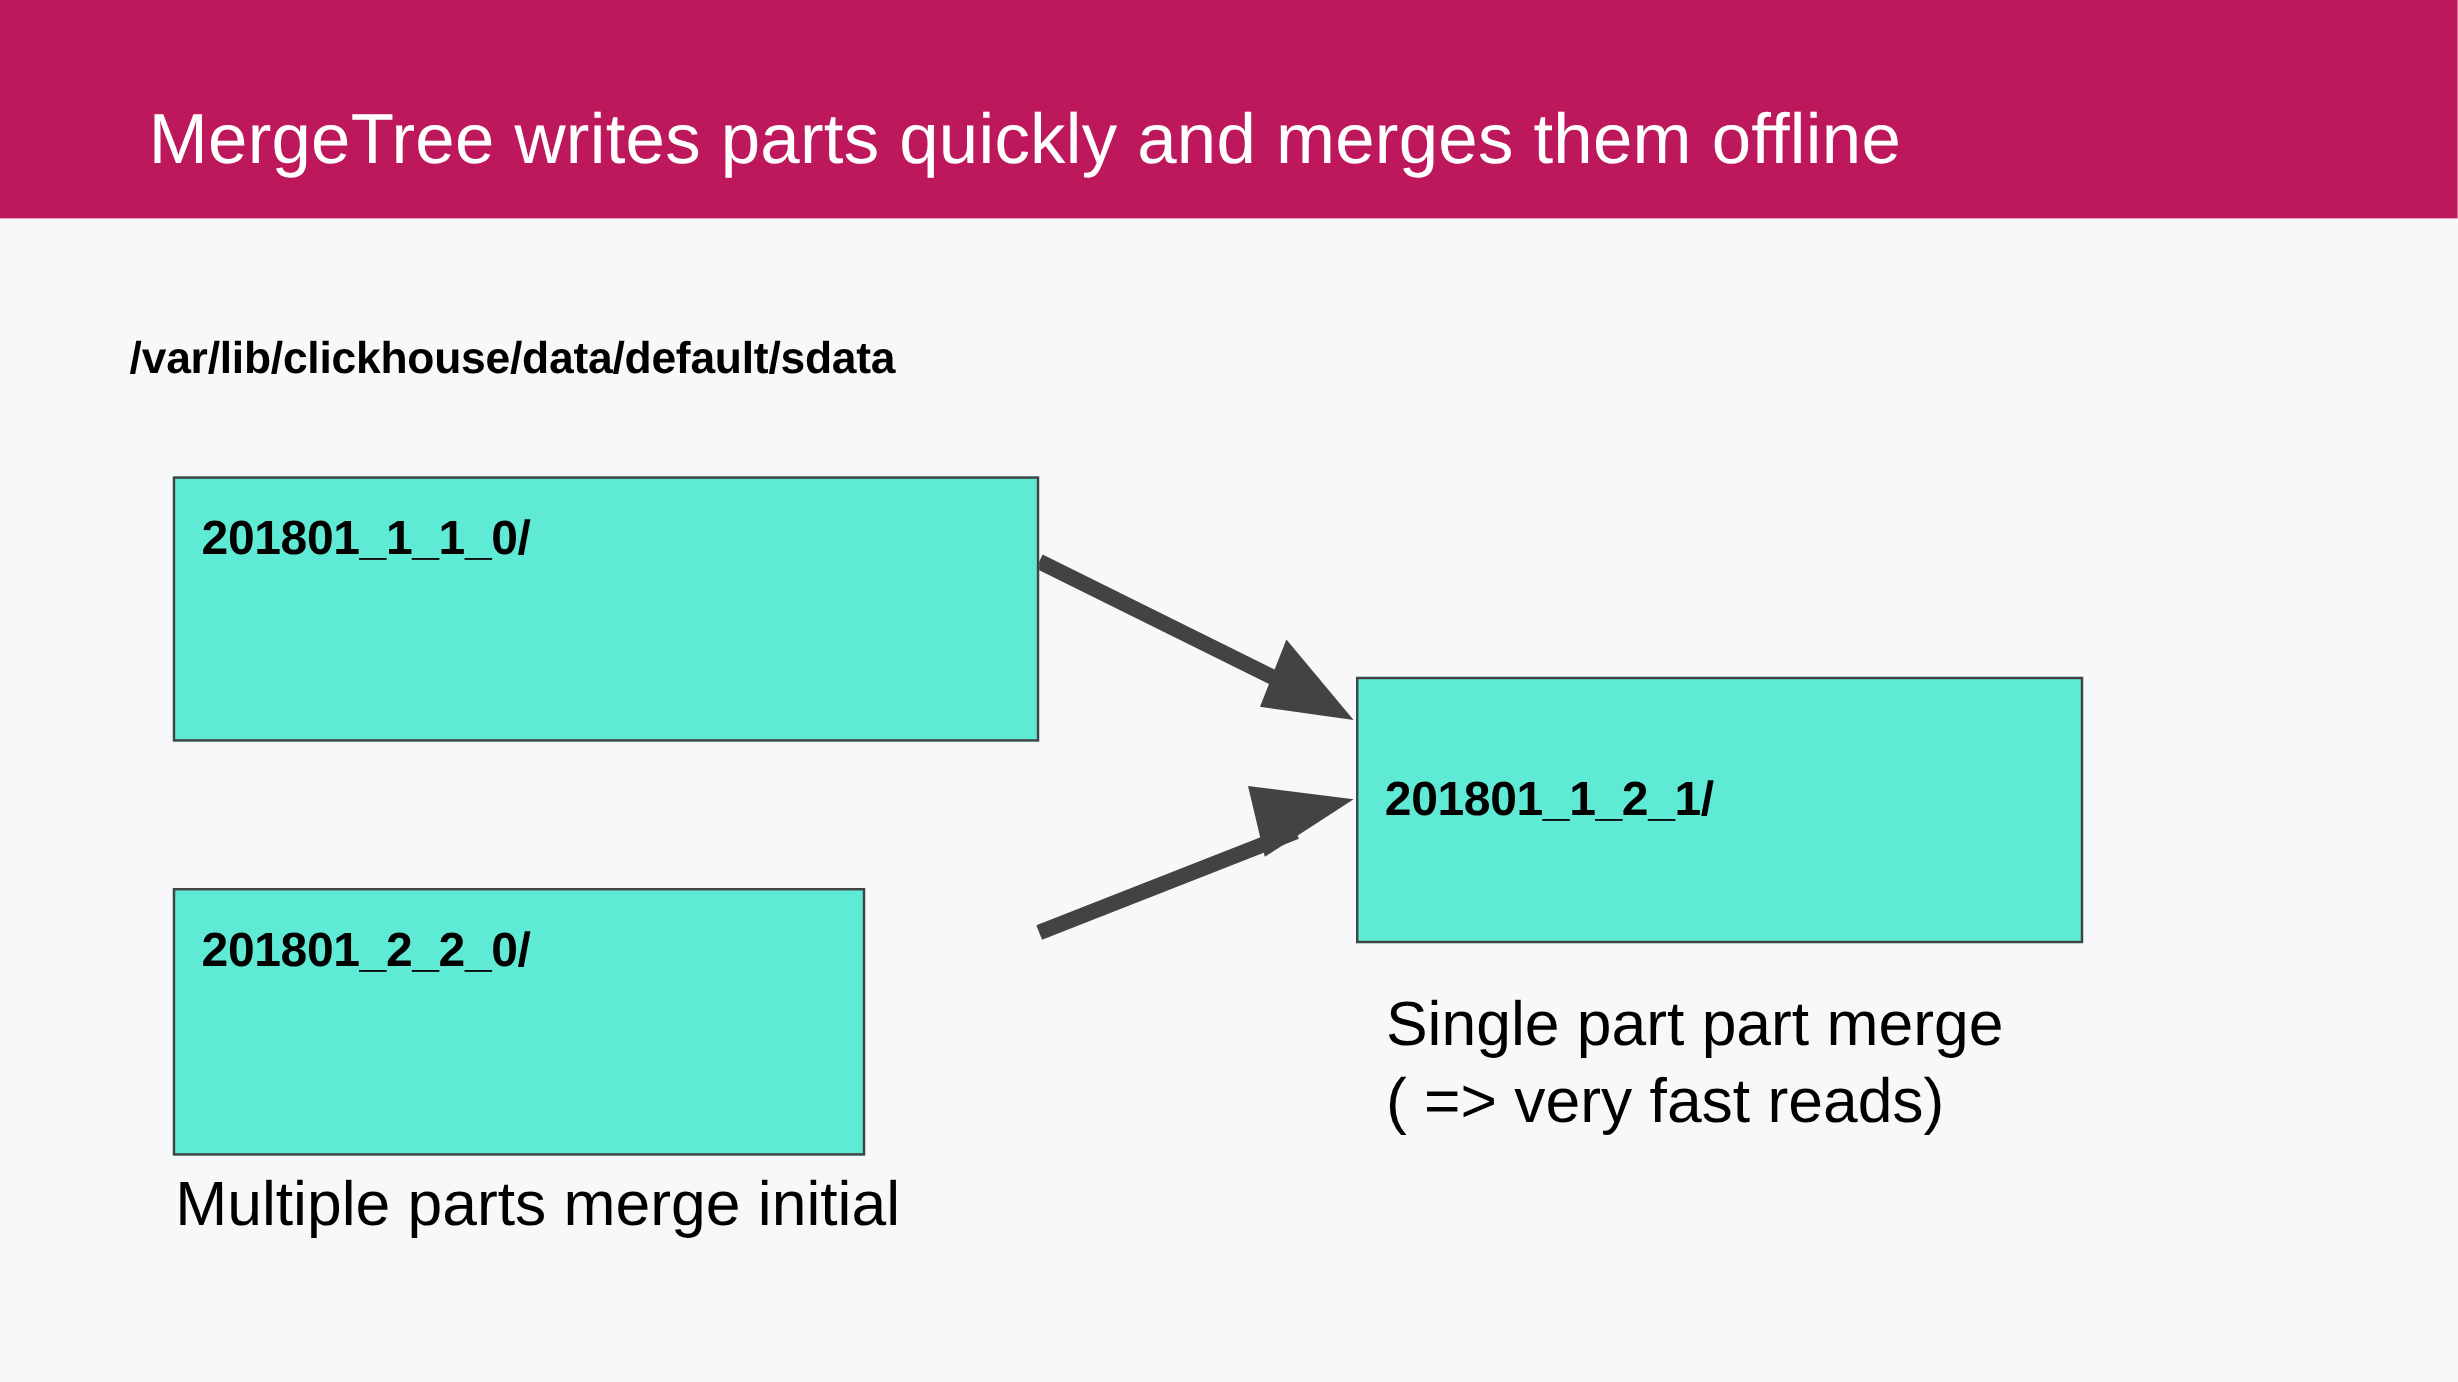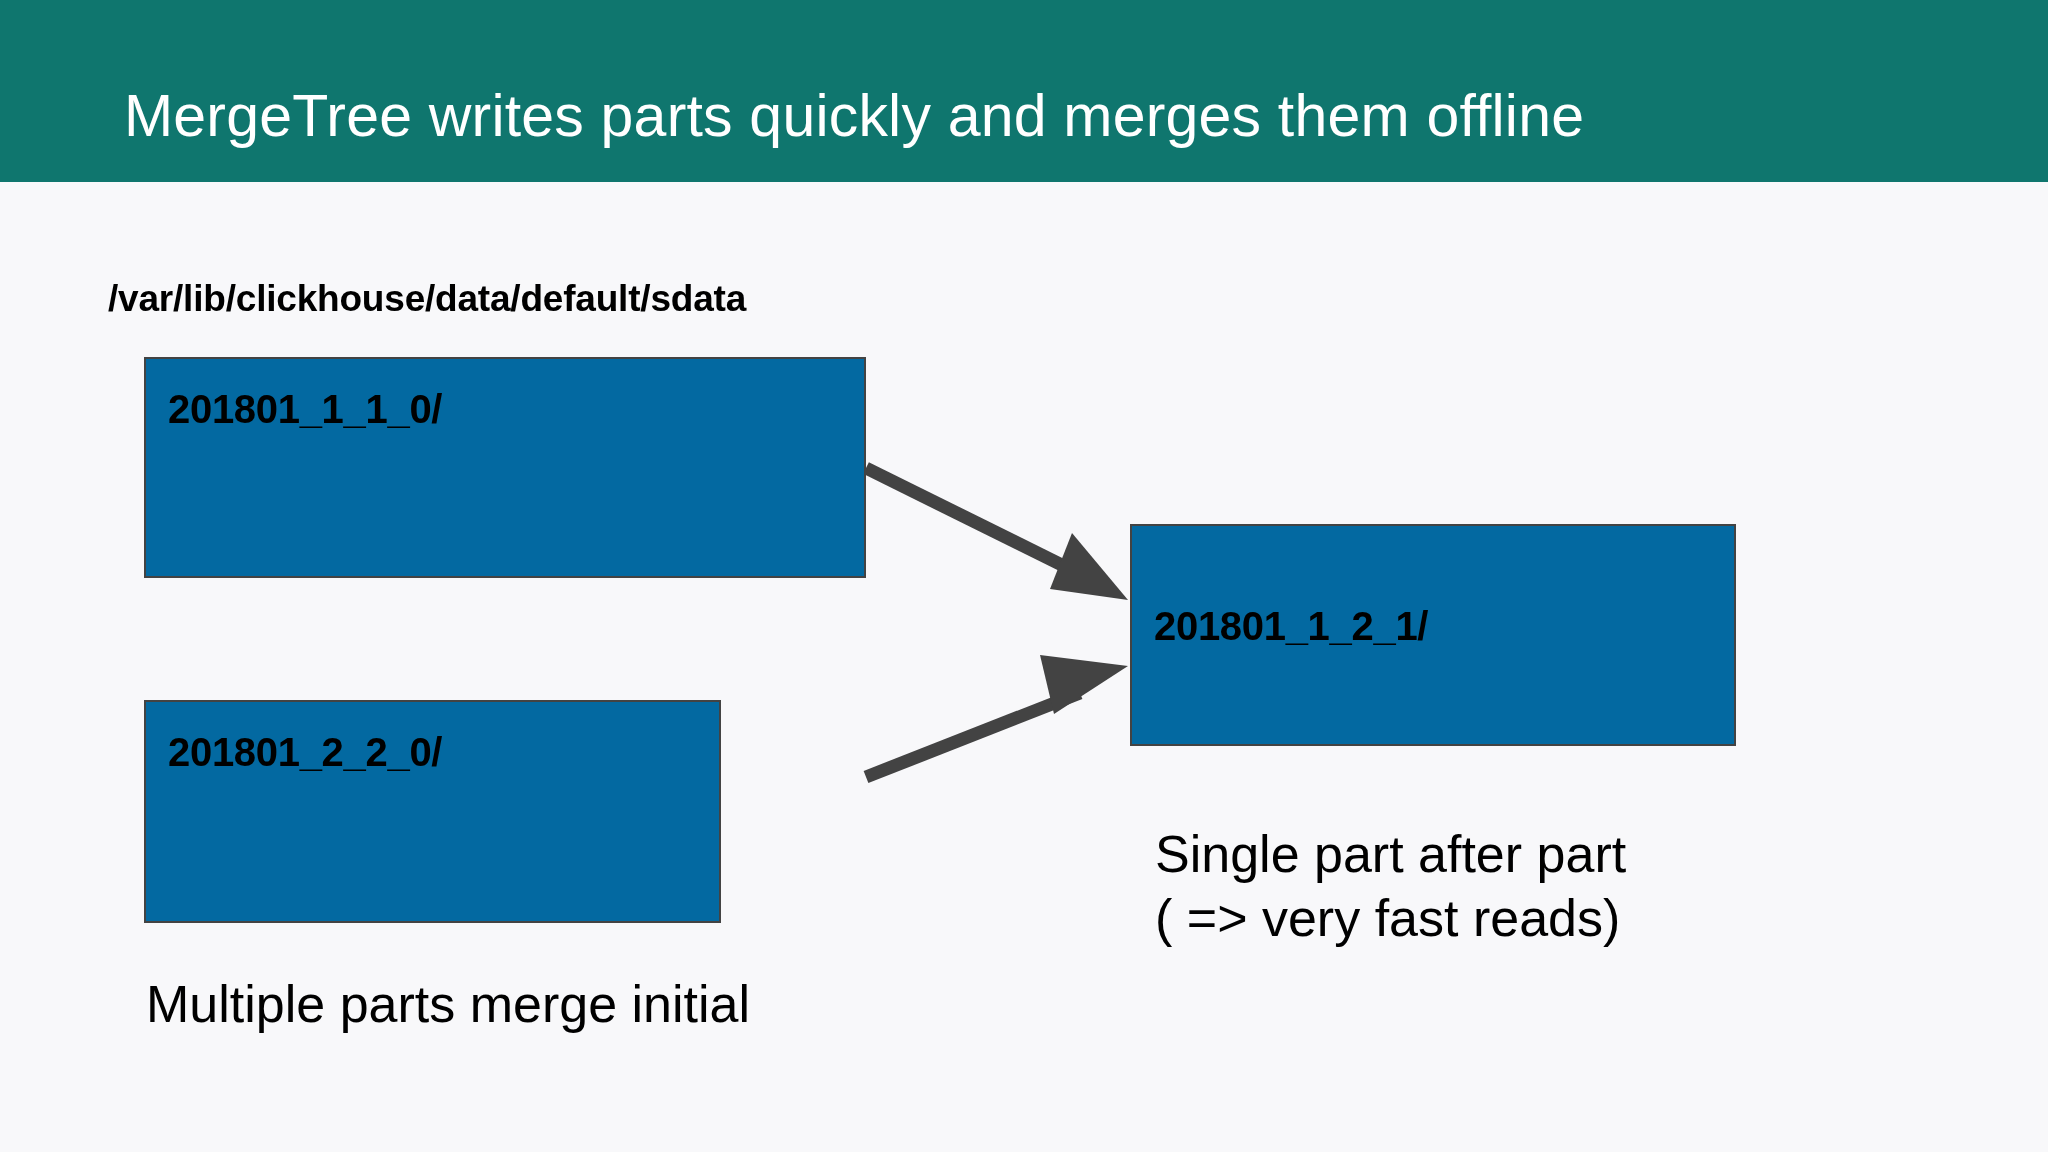--- a/index.html
+++ b/index.html
@@ -25,21 +25,21 @@
     background: #f8f8fa;
   }
 
   
   #header-bar {
     position: absolute;
     left: 0;
     top: 0;
     width: 2048px;
     height: 182px;
-    background: #0f766e;
+    background: #be185d;
   }
   #header-title {
     position: absolute;
     left: 124px;
     top: 82px;
     width: 1820px;
     color: #ffffff;
     font-size: 59px;
     font-weight: 400;
     line-height: 68px;
@@ -57,22 +57,23 @@
     color: #000000;
     letter-spacing: -0.2px;
     white-space: nowrap;
     margin-top: 40px;
   }
 
   
   .part-box {
     position: absolute;
     box-sizing: border-box;
-    background: #0369a1;
+    background: #5eead4;
     border: 2px solid #434343;
+    margin-top: 40px;
   }
   .part-box-label {
     position: absolute;
     font-size: 40px;
     font-weight: bold;
     color: #000000;
     letter-spacing: -0.3px;
     white-space: nowrap;
   }
 
@@ -173,17 +174,17 @@
 
   <div class="part-box" id="part-box-merged">
     <div class="part-box-label">201801_1_2_1/</div>
   </div>
 
   <div class="caption" id="caption-left">
     <div>Multiple parts merge initial</div>
   </div>
 
   <div class="caption" id="caption-right">
-    <div>Single part after part</div>
+    <div>Single part part merge</div>
     <div>( =&gt; very fast reads)</div>
   </div>
 
 </div>
 
 </body></html>

